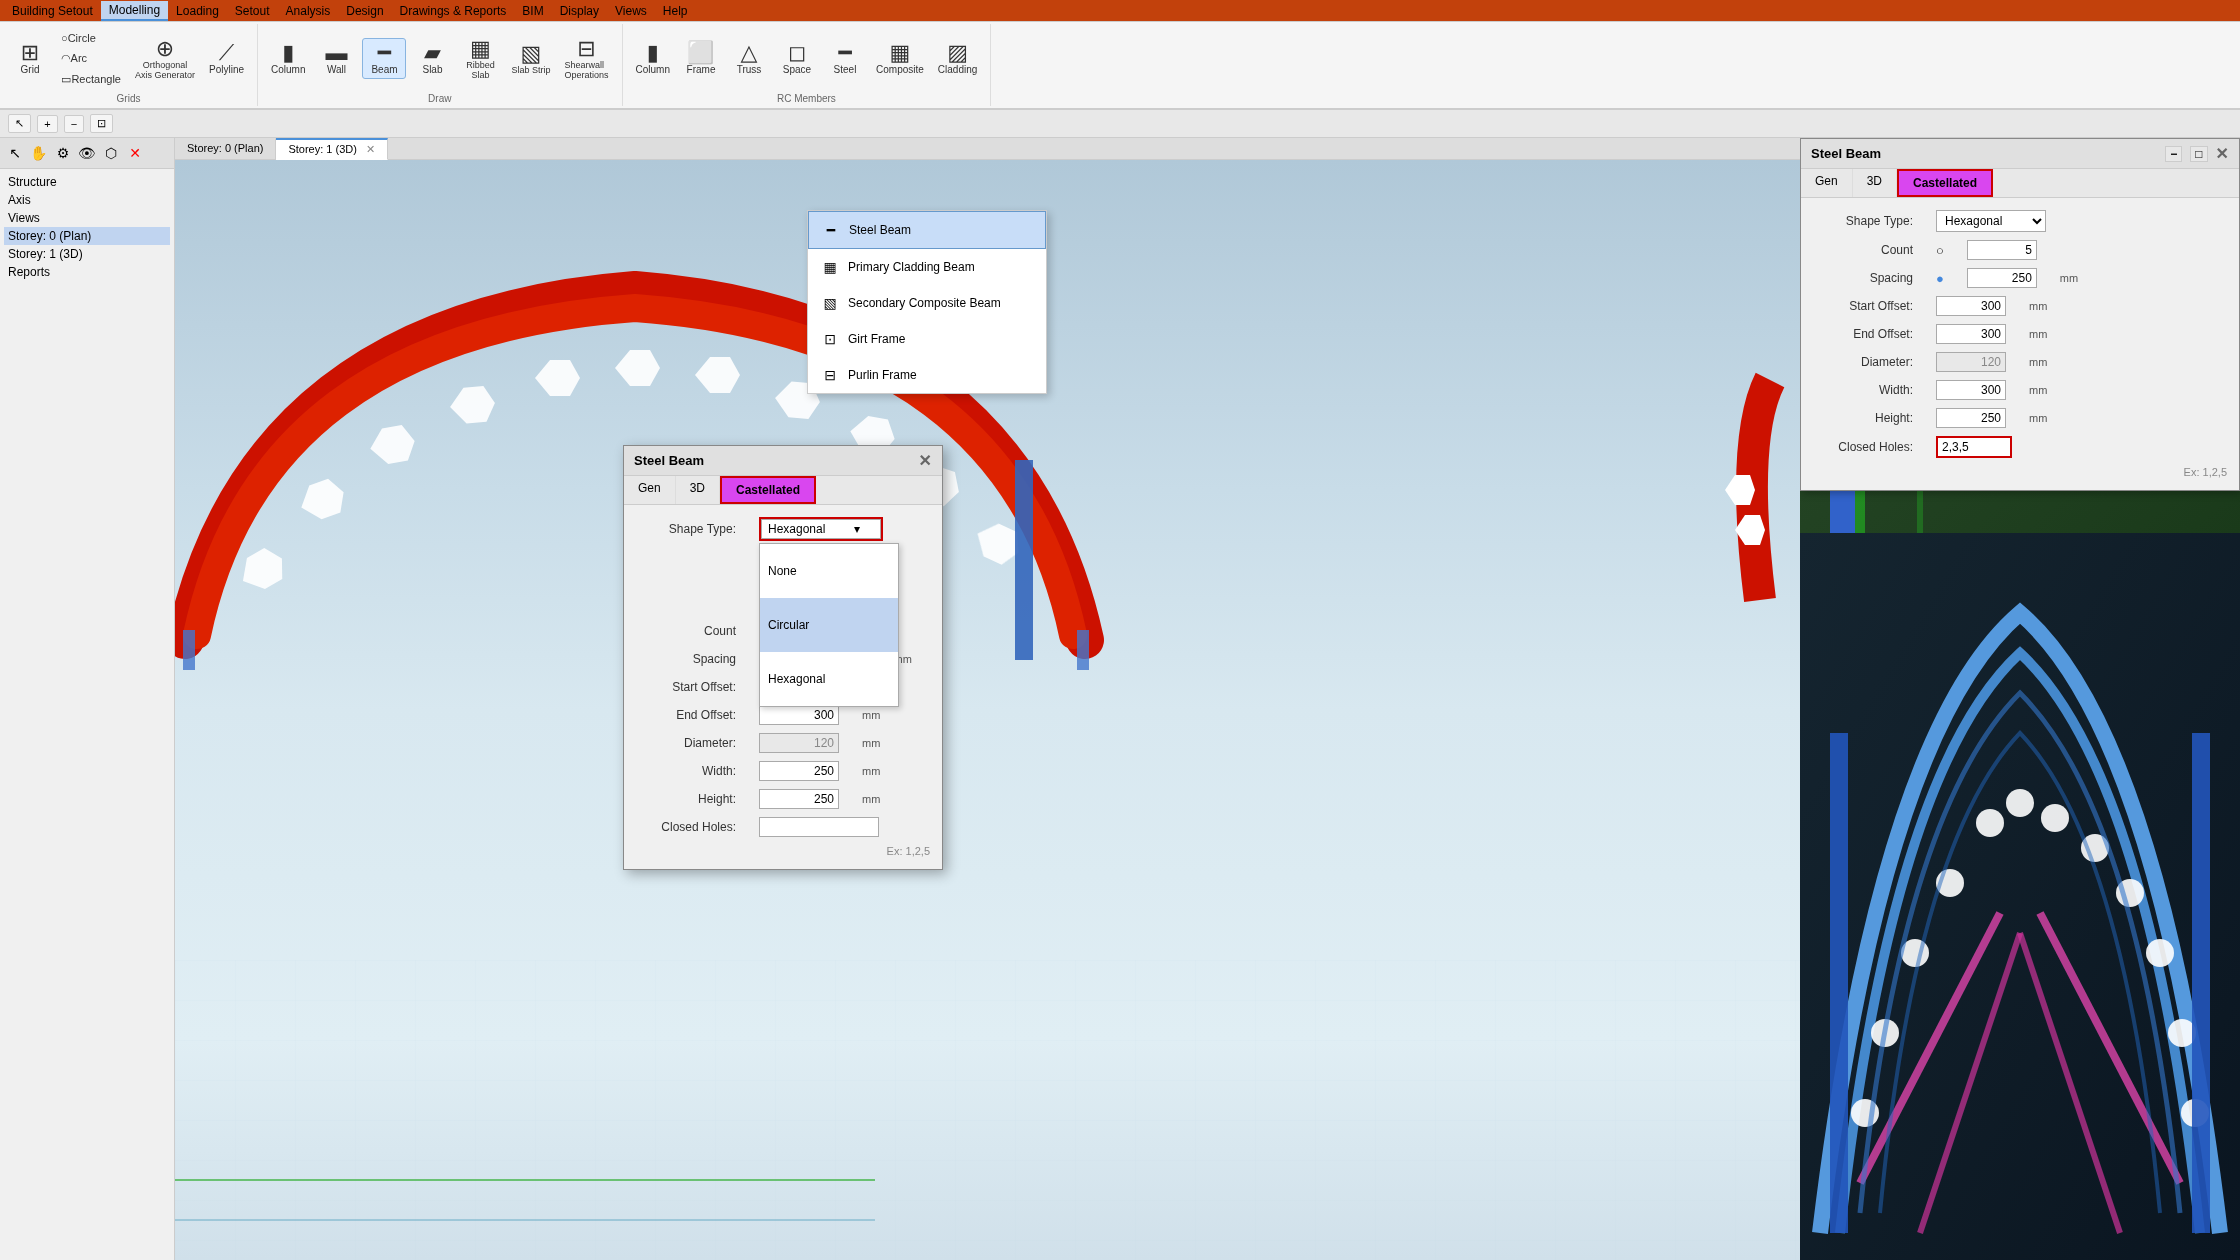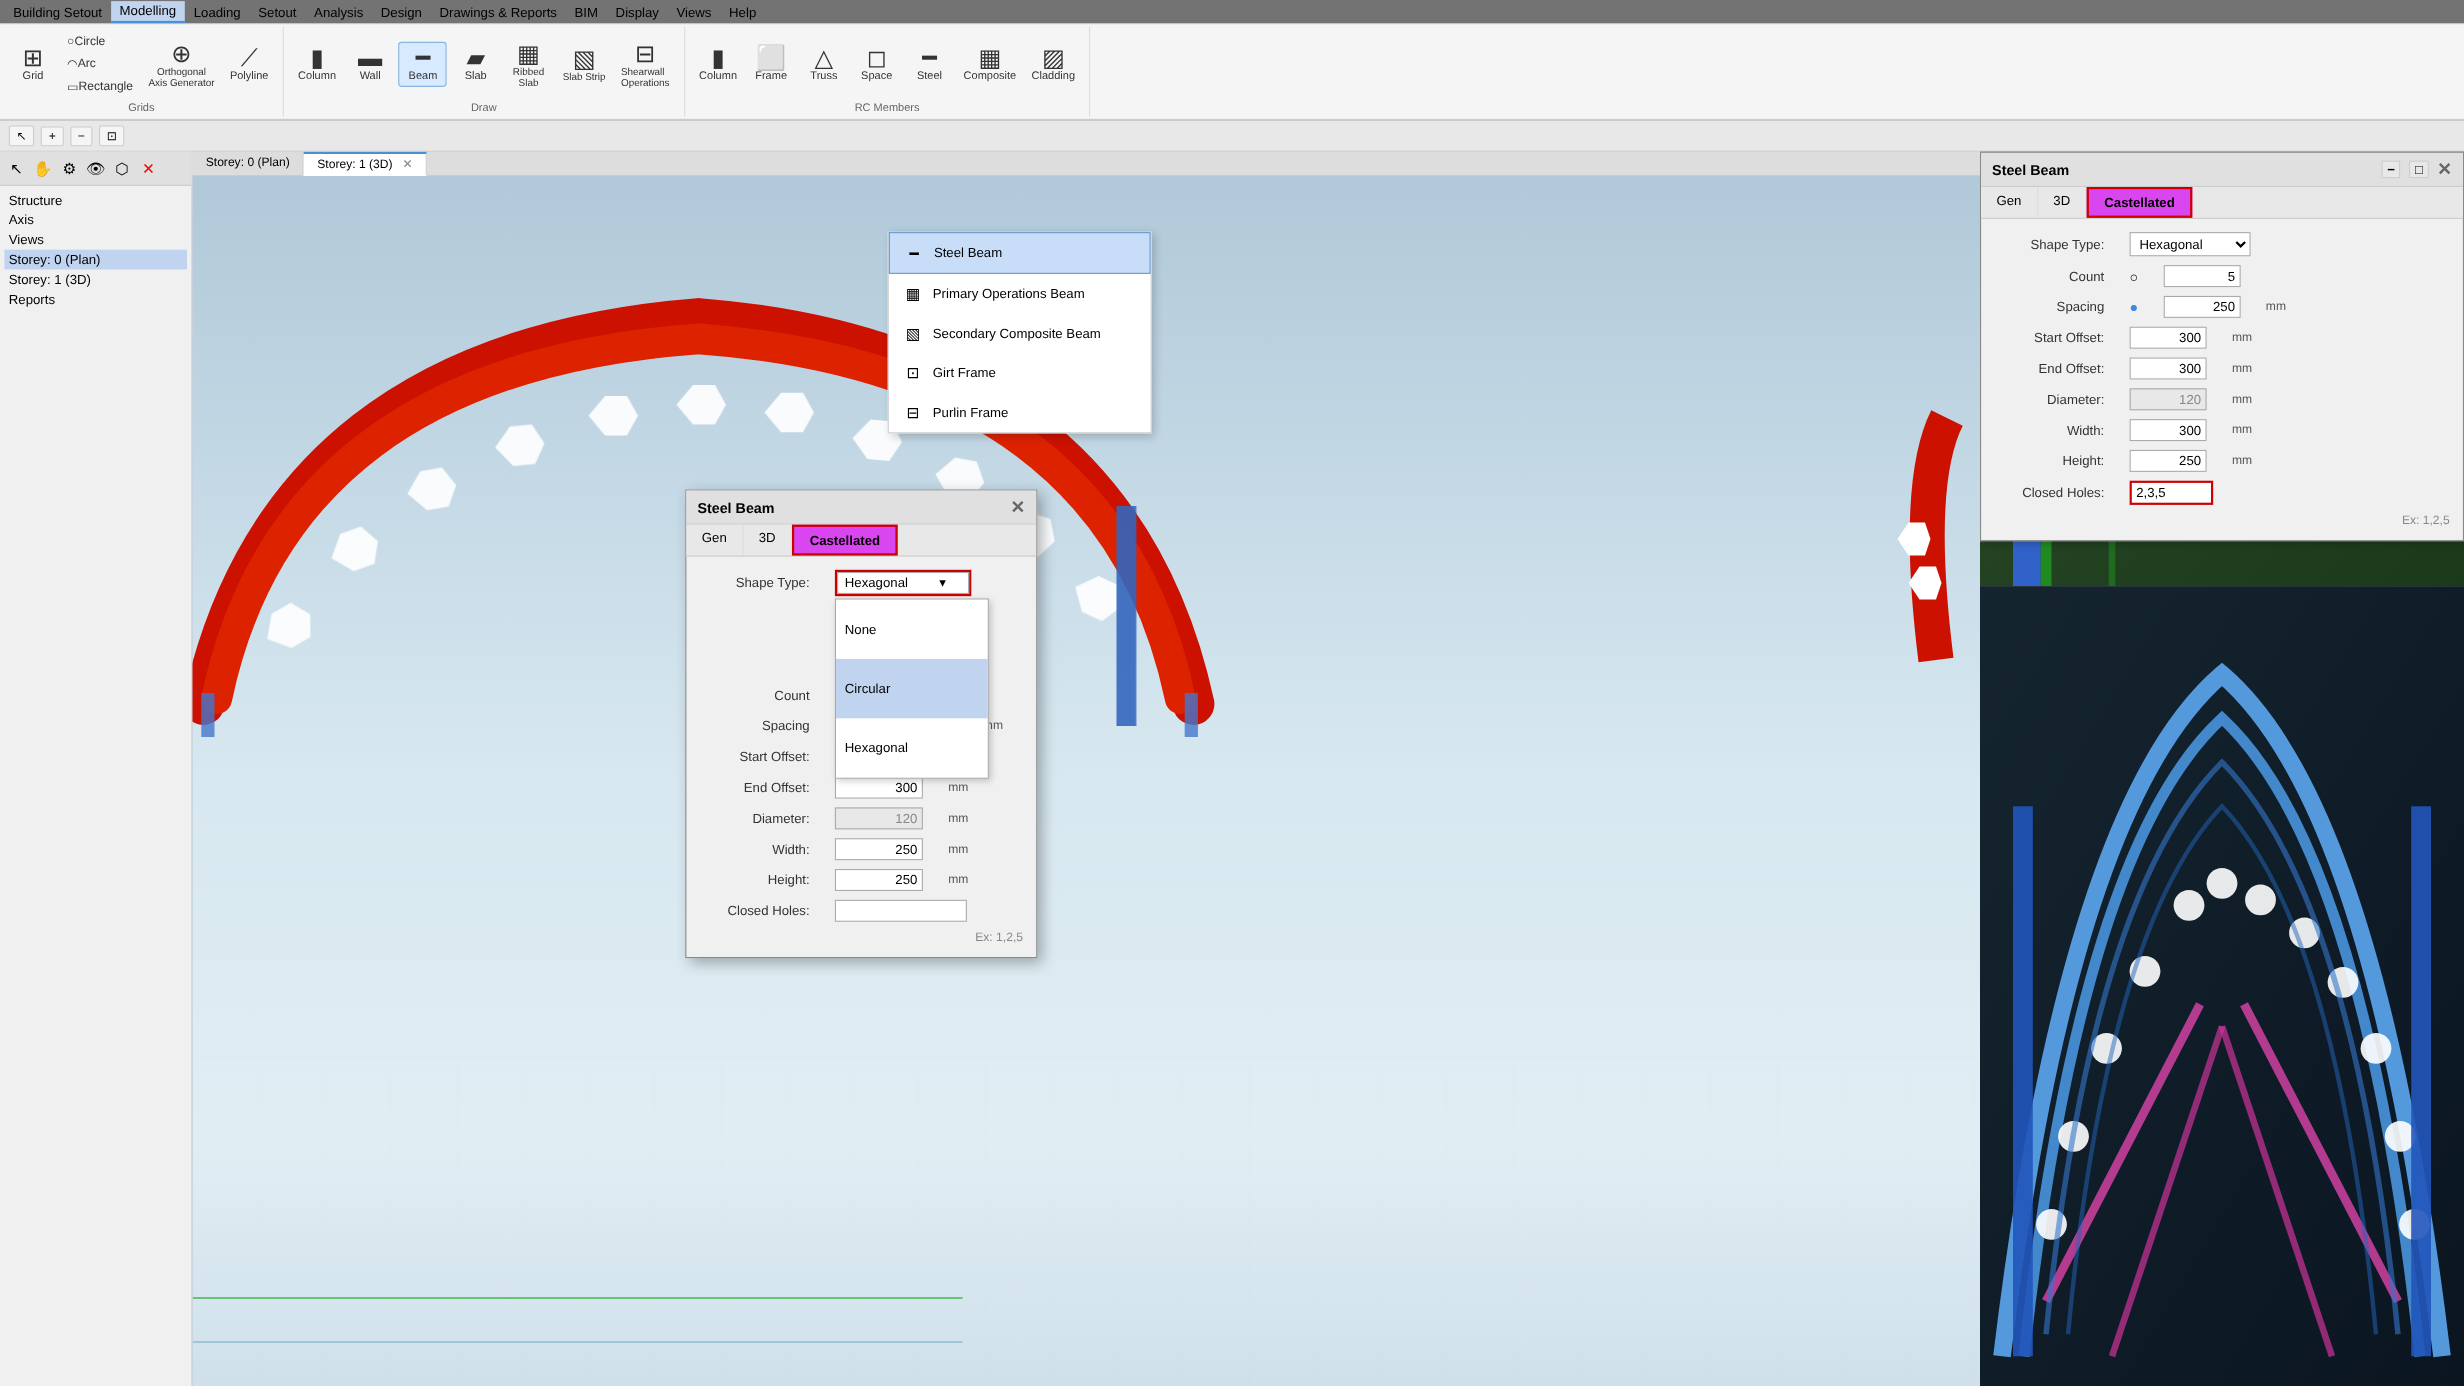--- a/index.html
+++ b/index.html
@@ -1,19 +1,19 @@
 <!DOCTYPE html>
 <html><head>
   <meta charset="utf-8">
   <style>
     * { box-sizing: border-box; margin: 0; padding: 0; }
     body { width: 2240px; height: 1260px; overflow: hidden; font-family: 'Segoe UI', Arial, sans-serif; font-size: 13px; background: #d0d8e0; }
 
     
-    .menu-bar { display: flex; align-items: center; background: #737373; border-bottom: 1px solid #ccc; height: 22px; padding: 0 4px; }
+    .menu-bar { display: flex; align-items: center; background: #c2410c; border-bottom: 1px solid #ccc; height: 22px; padding: 0 4px; }
     .menu-item { padding: 2px 8px; cursor: pointer; font-size: 12px; }
     .menu-item.active { background: #c0d4f0; border-bottom: 2px solid #4a90d9; }
 
     
     .ribbon { background: #f5f5f5; border-bottom: 2px solid #ccc; height: 88px; display: flex; align-items: stretch; padding: 2px 0; }
     .ribbon-group { display: flex; flex-direction: column; align-items: center; border-right: 1px solid #ddd; padding: 2px 8px; min-width: 60px; }
     .ribbon-group-label { font-size: 10px; color: #666; margin-top: auto; padding-top: 2px; }
     .ribbon-tools { display: flex; gap: 4px; align-items: center; flex: 1; }
     .ribbon-btn { display: flex; flex-direction: column; align-items: center; padding: 3px 5px; cursor: pointer; border-radius: 3px; min-width: 44px; font-size: 10px; color: #333; }
     .ribbon-btn .icon { font-size: 22px; line-height: 1; }
@@ -297,21 +297,21 @@
 
       </div>
 
       <div class="beam-menu" style="top:50px;left:632px;">
         <div class="beam-menu-item selected beam-menu-highlight">
           <span class="menu-icon">━</span>
           <span>Steel Beam</span>
         </div>
         <div class="beam-menu-item">
           <span class="menu-icon">▦</span>
-          <span>Primary Operations Beam</span>
+          <span>Primary Cladding Beam</span>
         </div>
         <div class="beam-menu-item">
           <span class="menu-icon">▧</span>
           <span>Secondary Composite Beam</span>
         </div>
         <div class="beam-menu-item">
           <span class="menu-icon">⊡</span>
           <span>Girt Frame</span>
         </div>
         <div class="beam-menu-item">

